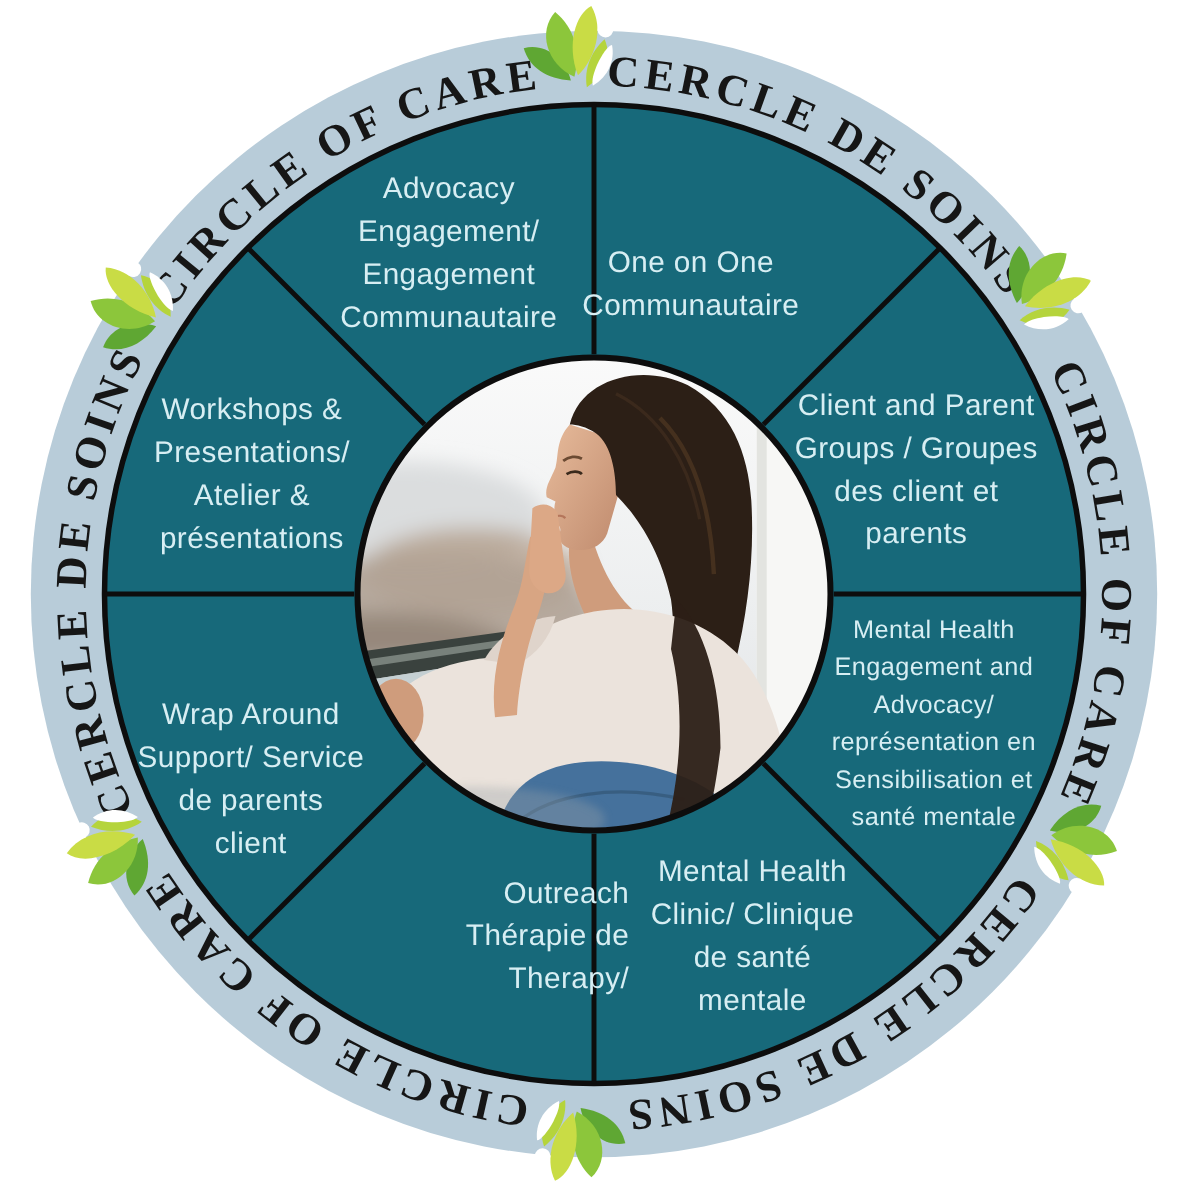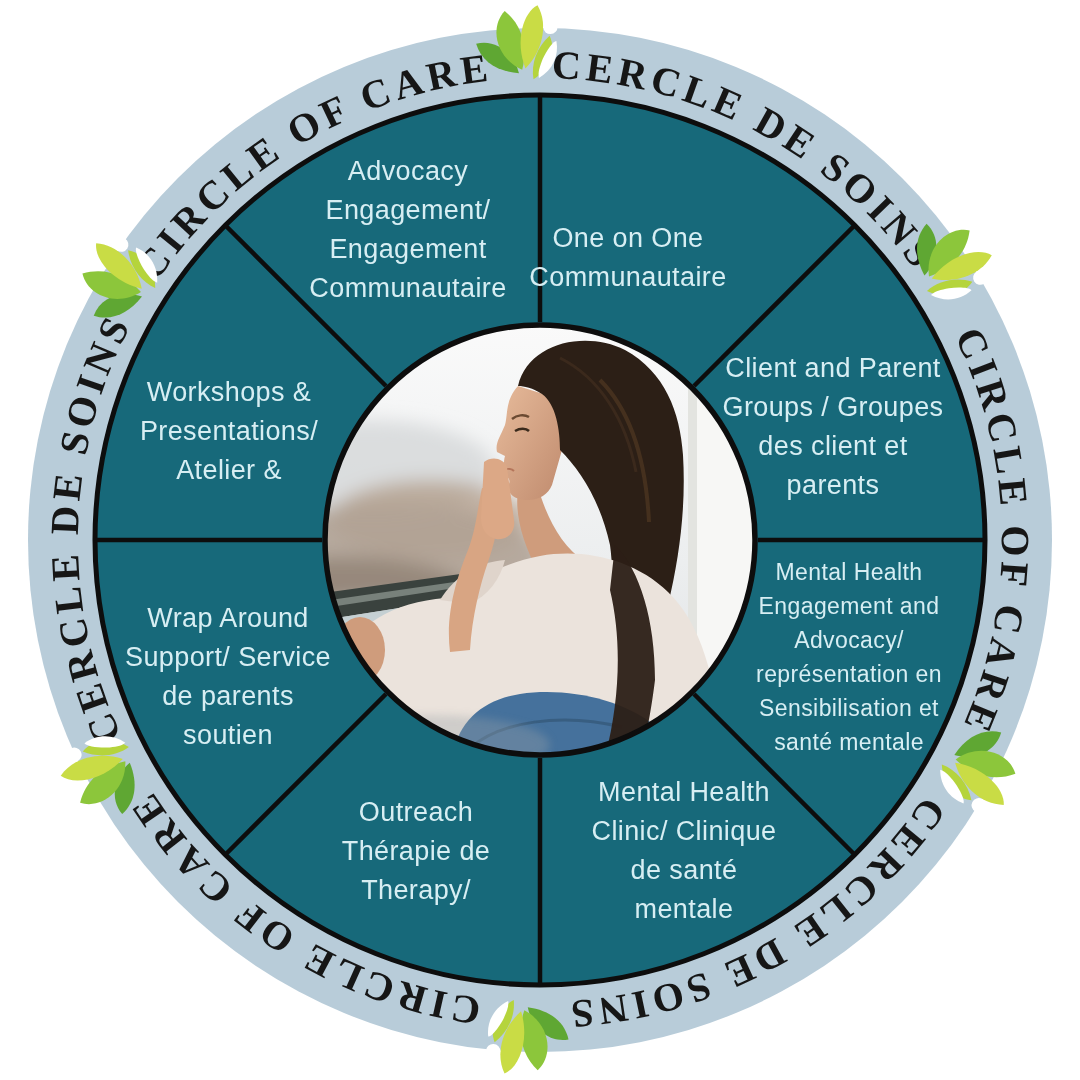--- a/index.html
+++ b/index.html
@@ -164,32 +164,33 @@
   <div class="seg-line">santé mentale</div>
 </div>
 
 <div class="seg-label" style="left:684px;top:851px;width:290px;">
   <div class="seg-line">Mental Health</div>
   <div class="seg-line">Clinic/ Clinique</div>
   <div class="seg-line">de santé</div>
   <div class="seg-line">mentale</div>
 </div>
 
-<div class="seg-label" style="left:416px;top:851px;width:290px;">
+<div class="seg-label" style="left:427px;top:851px;width:290px;text-align:right;">
   <div class="seg-line">Outreach</div>
   <div class="seg-line">Thérapie de</div>
   <div class="seg-line">Therapy/</div>
 </div>
 
-<div class="seg-label" style="left:228px;top:677px;width:290px;">
+<div class="seg-label" style="left:228px;top:708px;width:290px;">
   <div class="seg-line">Wrap Around</div>
   <div class="seg-line">Support/ Service</div>
   <div class="seg-line">de parents</div>
-  <div class="seg-line">soutien</div>
+  <div class="seg-line">client</div>
 </div>
 
 <div class="seg-label" style="left:229px;top:431px;width:290px;">
   <div class="seg-line">Workshops &amp;</div>
   <div class="seg-line">Presentations/</div>
   <div class="seg-line">Atelier &amp;</div>
+  <div class="seg-line">présentations</div>
 </div>
 
 </div>
 
 </body></html>

